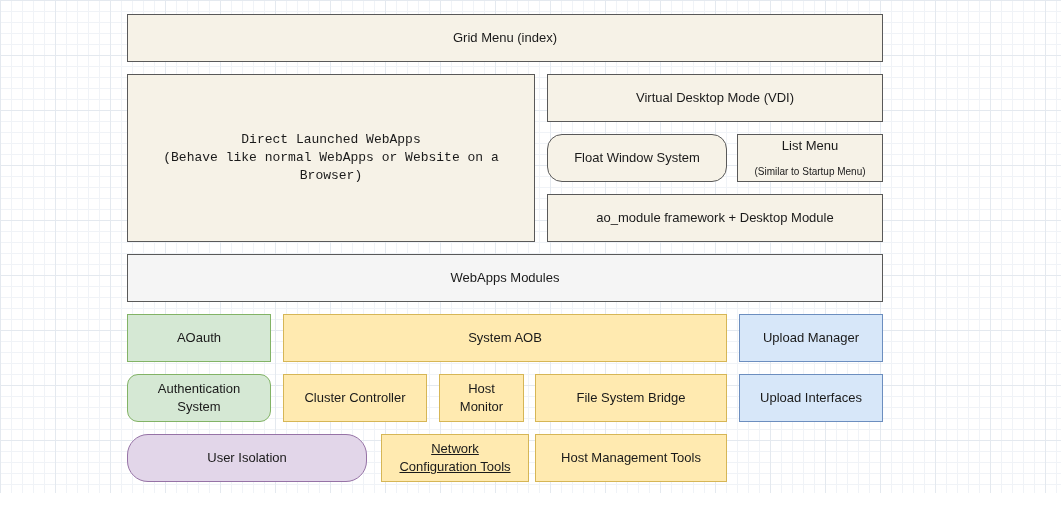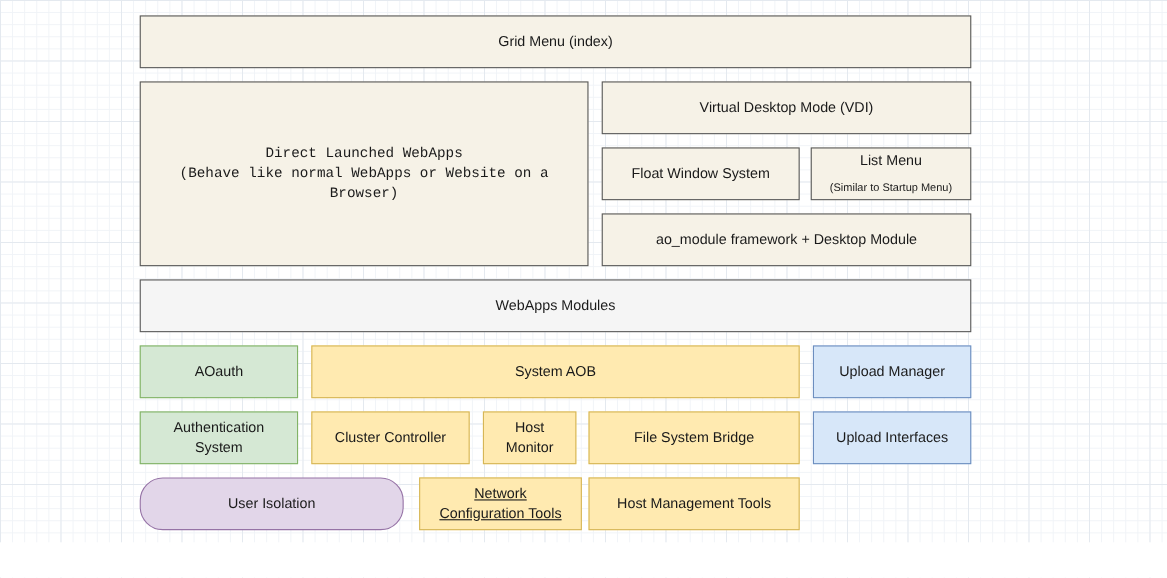--- a/index.html
+++ b/index.html
@@ -42,21 +42,21 @@
     line-height: 1.4;
     padding: 2px 6px;
   }
   .lbl { white-space: pre-line; }
   .sublbl { font-size: 10px; white-space: pre-line; }
 
   
   .n-grid-menu        { left: 127px; top: 14px;  width: 756px; height: 48px; }
   .n-direct-webapps   { left: 127px; top: 74px;  width: 408px; height: 168px; }
   .n-vdi              { left: 547px; top: 74px;  width: 336px; height: 48px; }
-  .n-float-window     { left: 547px; top: 134px; width: 180px; height: 48px; }
+  .n-float-window     { left: 547px; top: 134px; width: 180px; height: 48px; border-radius: 15px; }
   .n-list-menu        { left: 737px; top: 134px; width: 146px; height: 48px; }
   .n-ao-module        { left: 547px; top: 194px; width: 336px; height: 48px; }
   .n-webapps-modules  { left: 127px; top: 254px; width: 756px; height: 48px; }
   .n-aoauth           { left: 127px; top: 314px; width: 144px; height: 48px; }
   .n-system-aob       { left: 283px; top: 314px; width: 444px; height: 48px; }
   .n-upload-manager   { left: 739px; top: 314px; width: 144px; height: 48px; }
   .n-auth-system      { left: 127px; top: 374px; width: 144px; height: 48px; }
   .n-cluster-ctrl     { left: 283px; top: 374px; width: 144px; height: 48px; }
   .n-host-monitor     { left: 439px; top: 374px; width: 85px;  height: 48px; }
   .n-fs-bridge        { left: 535px; top: 374px; width: 192px; height: 48px; }
@@ -105,21 +105,21 @@
   </div>
 
   <div class="node n-system-aob" style="background-color: rgb(255, 234, 176); border-color: rgb(214, 182, 86);">
     <span class="lbl">System AOB</span>
   </div>
 
   <div class="node n-upload-manager" style="background-color: rgb(215, 231, 249); border-color: rgb(108, 142, 191);">
     <span class="lbl">Upload Manager</span>
   </div>
 
-  <div class="node n-auth-system" style="background-color: rgb(213, 232, 212); border-color: rgb(130, 179, 102);">
+  <div class="node n-auth-system" style="background-color: rgb(213, 232, 212); border-color: rgb(130, 179, 102); border-radius: 11px;">
     <span class="lbl">Authentication
 System</span>
   </div>
 
   <div class="node n-cluster-ctrl" style="background-color: rgb(255, 234, 176); border-color: rgb(214, 182, 86);">
     <span class="lbl">Cluster Controller</span>
   </div>
 
   <div class="node n-host-monitor" style="background-color: rgb(255, 234, 176); border-color: rgb(214, 182, 86);">
     <span class="lbl">Host

